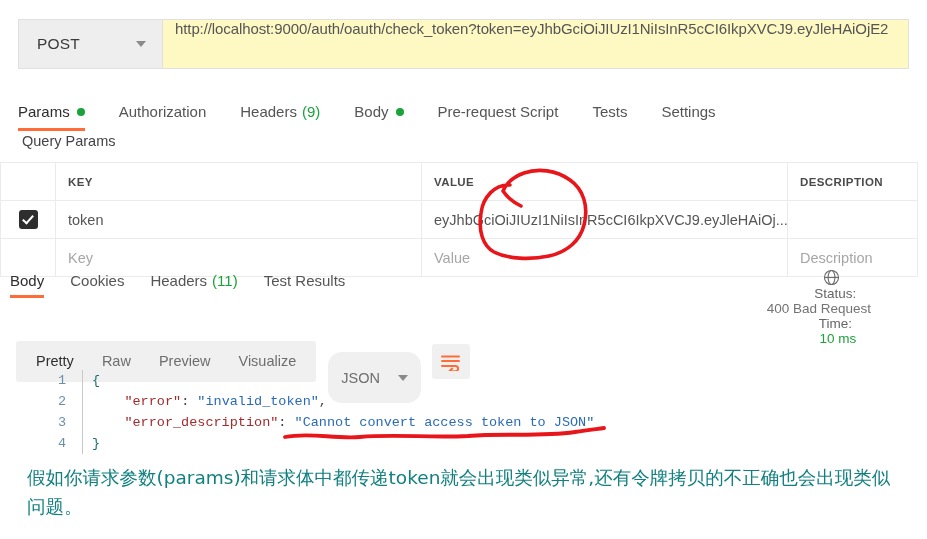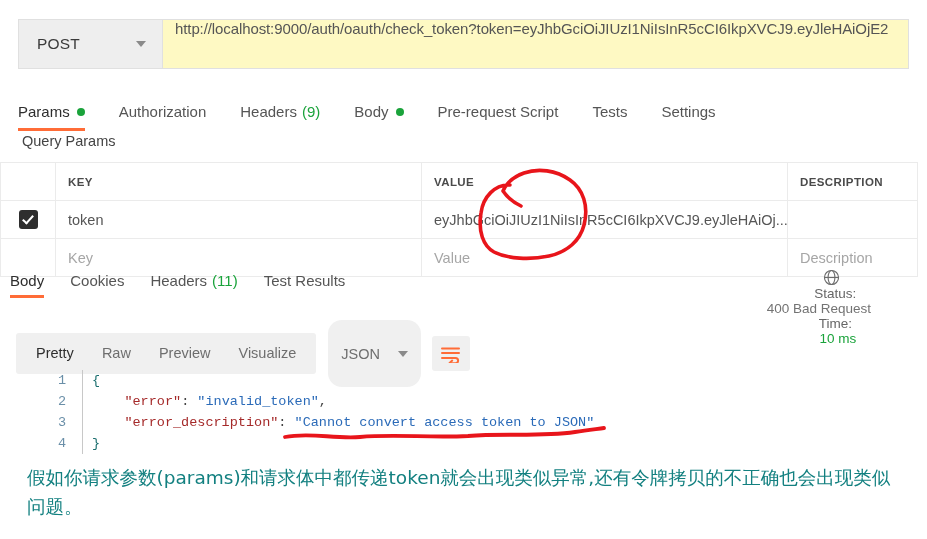--- a/index.html
+++ b/index.html
@@ -244,23 +244,24 @@
     cursor: pointer;
     white-space: nowrap;
   }
   .seg-btn.active { color: #2e2e2e; }
   .fmt-select {
     display: flex;
     align-items: center;
     background: #f0f0f0;
     border-radius: 14px;
     height: 35px;
-    padding: 16px 13px;
+    padding: 8px 13px;
     margin-left: 12px;
     cursor: pointer;
+    margin-top: 32px;
   }
   .fmt-label {
     font-size: 14.5px;
     color: #6e6e6e;
     margin-right: 18px;
   }
   .wrap-btn {
     display: flex;
     align-items: center;
     justify-content: center;

